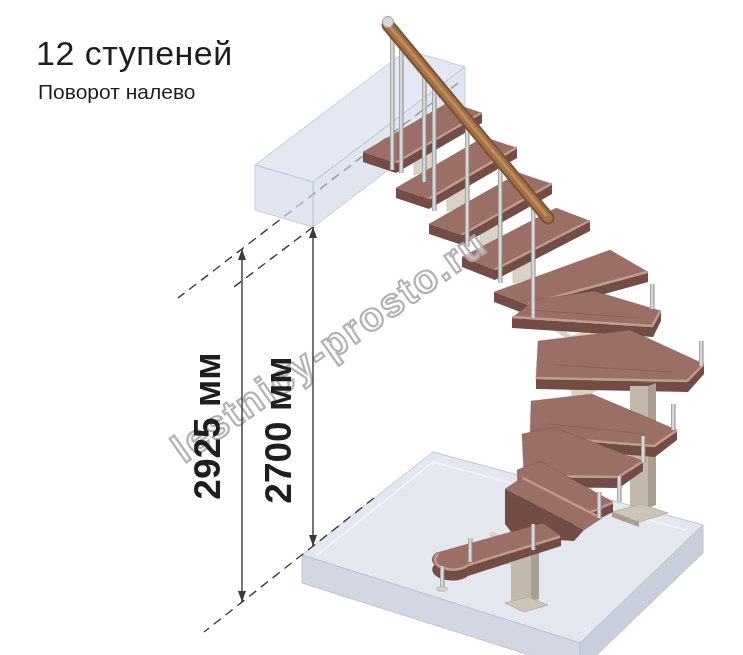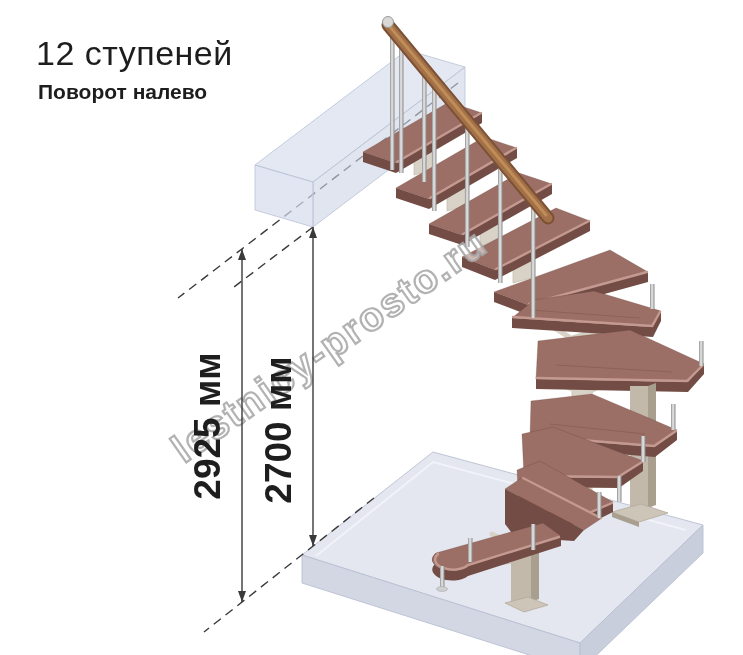--- a/index.html
+++ b/index.html
@@ -1,20 +1,20 @@
 <!DOCTYPE html>
 <html style="--text: #1d1d1d; --dim: #3a3a3a; --wood-top: #9c6f66; --wood-side: #734d45; --wood-edge: #c49a90; --rail: #a2714a; --rail-dark: #7c5134; --rail-light: #c59258; --frame: #d9d3c7; --column: #c2b9aa; --column-side: #a89f8f; --floor-top: #e4e7ef; --floor-left: #d3d7e3; --floor-right: #c9cedc; --landing-top: #dfe4f0; --landing-front: #ccd3e6; --landing-side: #d6dcec; --watermark-stroke: #a5a5a5;"><head>
 <meta charset="utf-8">
 <style>
   html,body{margin:0;padding:0;background:#ffffff;}
   .page{position:relative;width:743px;height:655px;background:#fff;overflow:hidden;
         font-family:"Liberation Sans",sans-serif;}
   .hdr{position:absolute;left:36px;top:34px;z-index:3;}
   .hdr h1{margin:0;font-size:34px;font-weight:400;color:var(--text);letter-spacing:.5px;}
-  .hdr p{margin:7px 0 0 2px;font-size:21px;font-weight:700;color:var(--text);}
+  .hdr p{margin:7px 0 0 2px;font-size:21px;font-weight:400;color:var(--text);}
   svg.scene{position:absolute;left:0;top:0;z-index:1;}
   
   .wt{fill:var(--wood-top);stroke:rgba(92,52,44,.35);stroke-width:.7;}
   .ws{fill:var(--wood-side);}
   .we{stroke:var(--wood-edge);stroke-width:2.4;fill:none;stroke-linecap:round;}
   .grain{stroke:rgba(90,45,38,.22);stroke-width:1;fill:none;}
   
   .frame{fill:var(--frame);stroke:#c7c0b2;stroke-width:.8;}
   .branch{stroke:var(--frame);stroke-width:5;fill:none;stroke-linecap:round;}
   .col{fill:var(--column);} .cols{fill:var(--column-side);}

